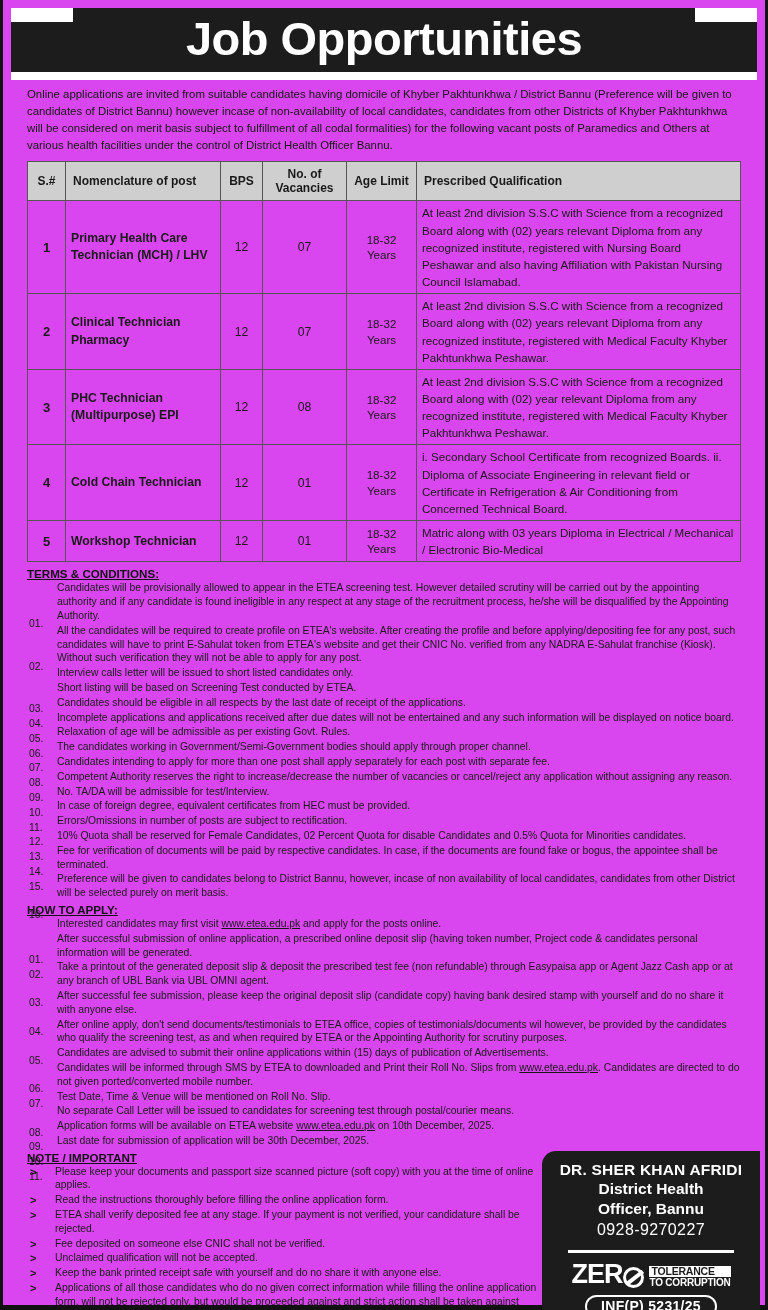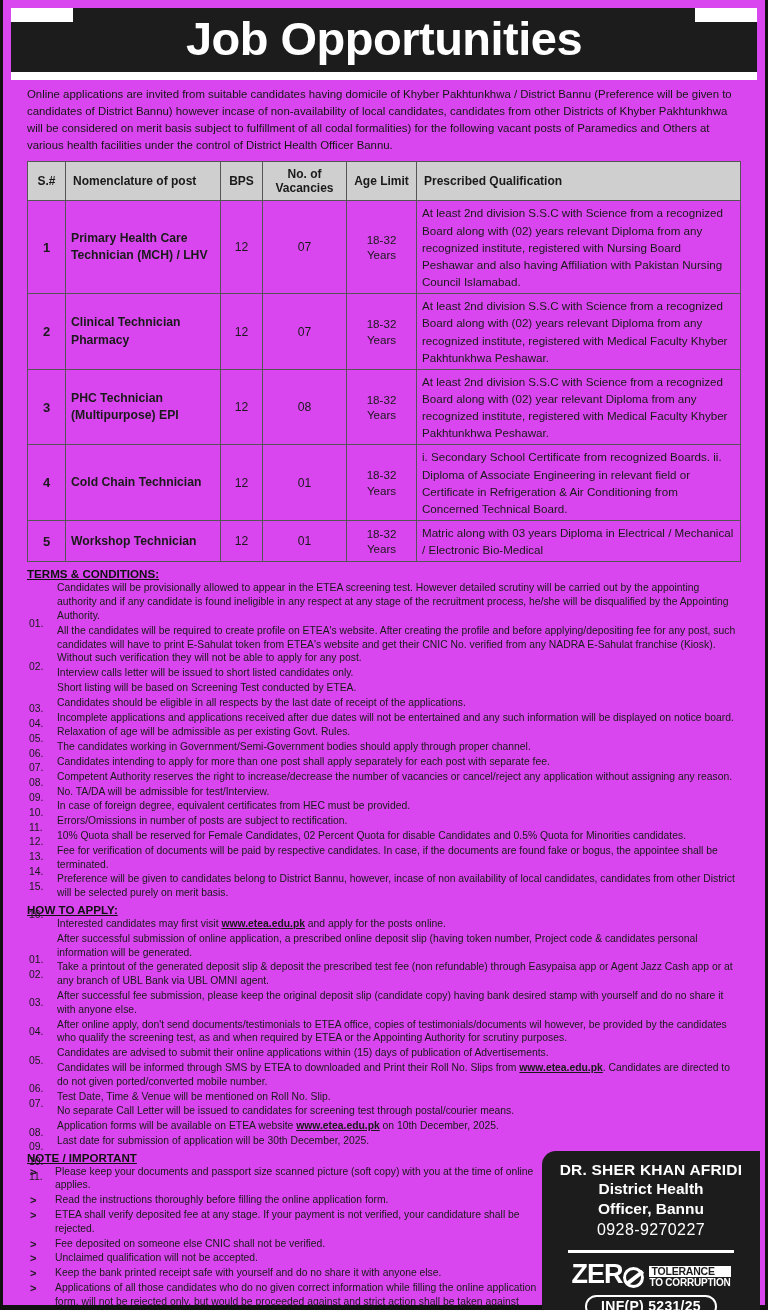--- a/index.html
+++ b/index.html
@@ -124,21 +124,21 @@
     font-size: 10.35px;
     margin-top: 36px;
   }
   ul.arrowlist li .arw {
     position: absolute;
     left: 3px; top: 0;
     font-weight: bold;
     font-size: 11px;
   }
   ul.arrowlist li { padding-left: 28px; }
-  .uline { text-decoration: underline; font-weight: bold; }
+  .uline { text-decoration: underline; font-weight: normal; }
 
   .tight li { margin-bottom: 0px; }
 
   
   .bottom-wrap { position: relative; }
   .sig-box {
     position: absolute;
     right: -3px;
     top: 0;
     width: 218px;

